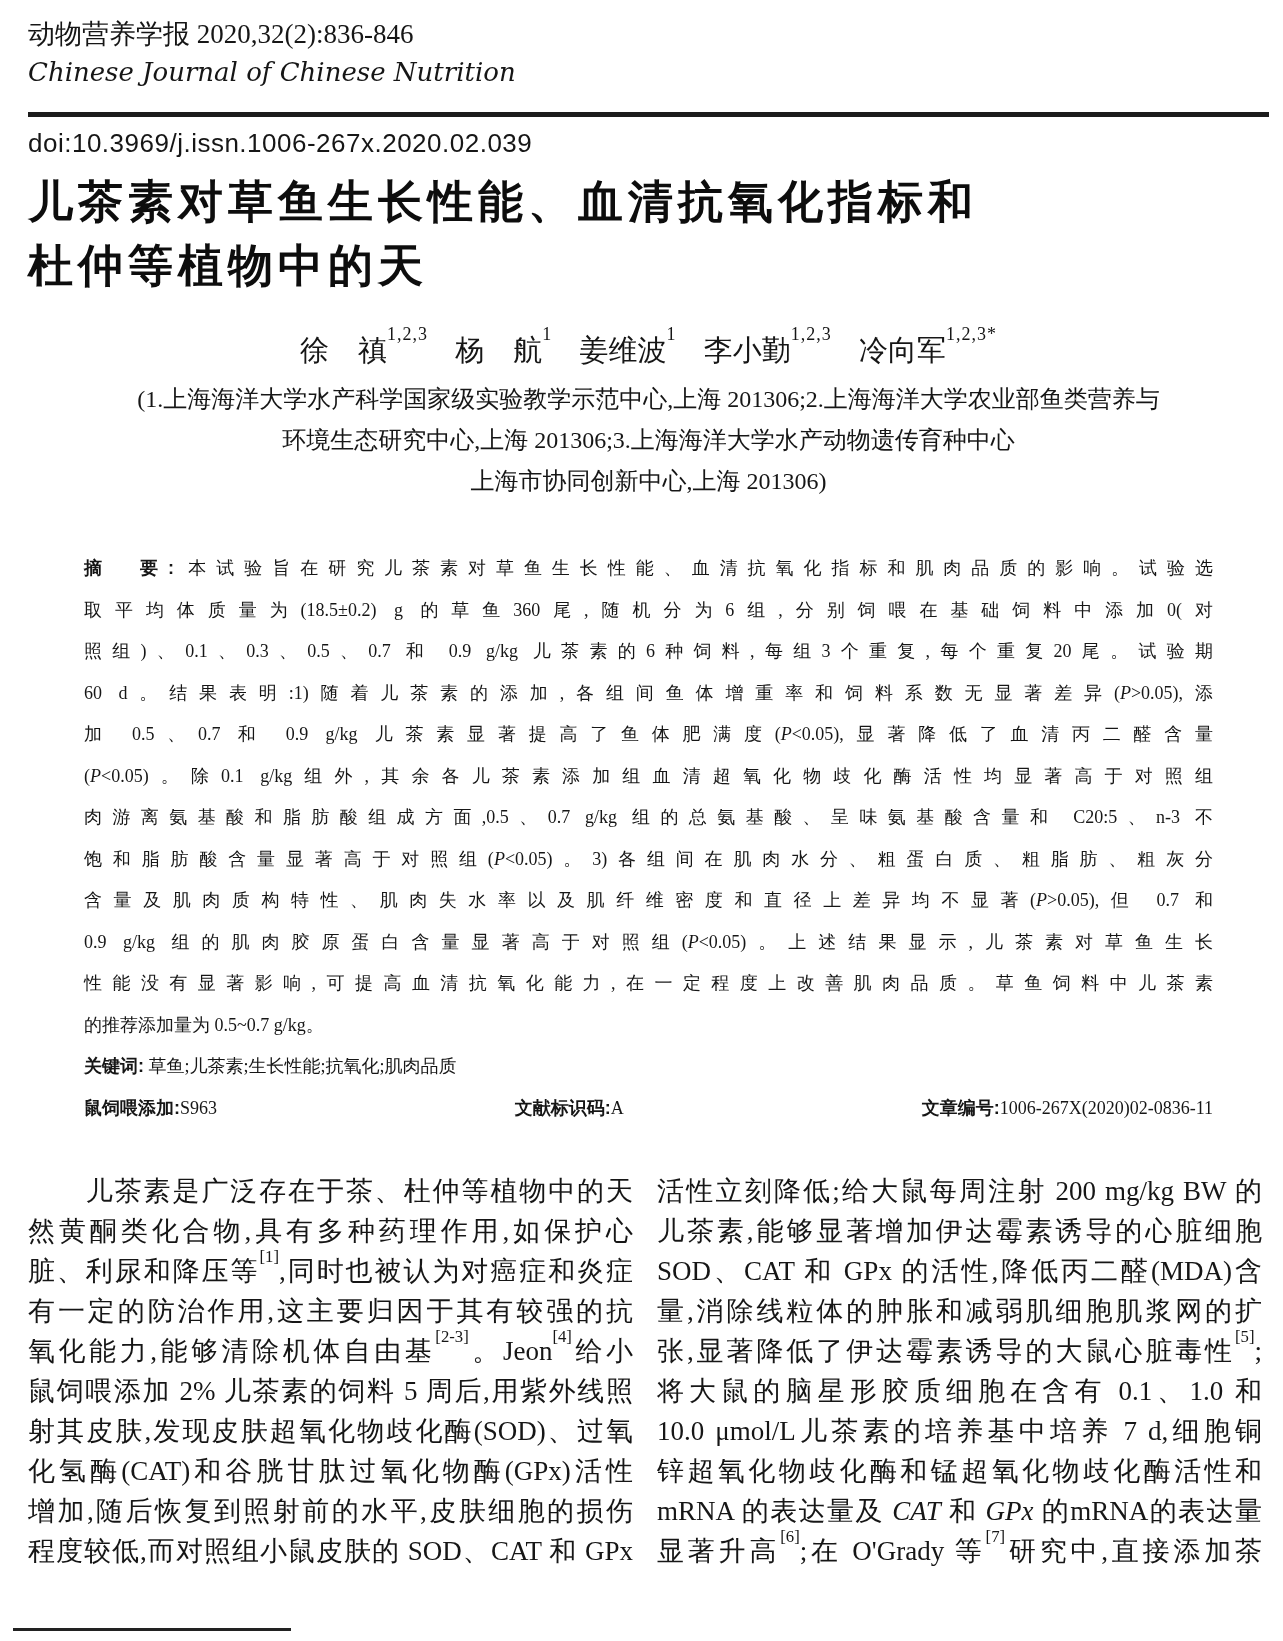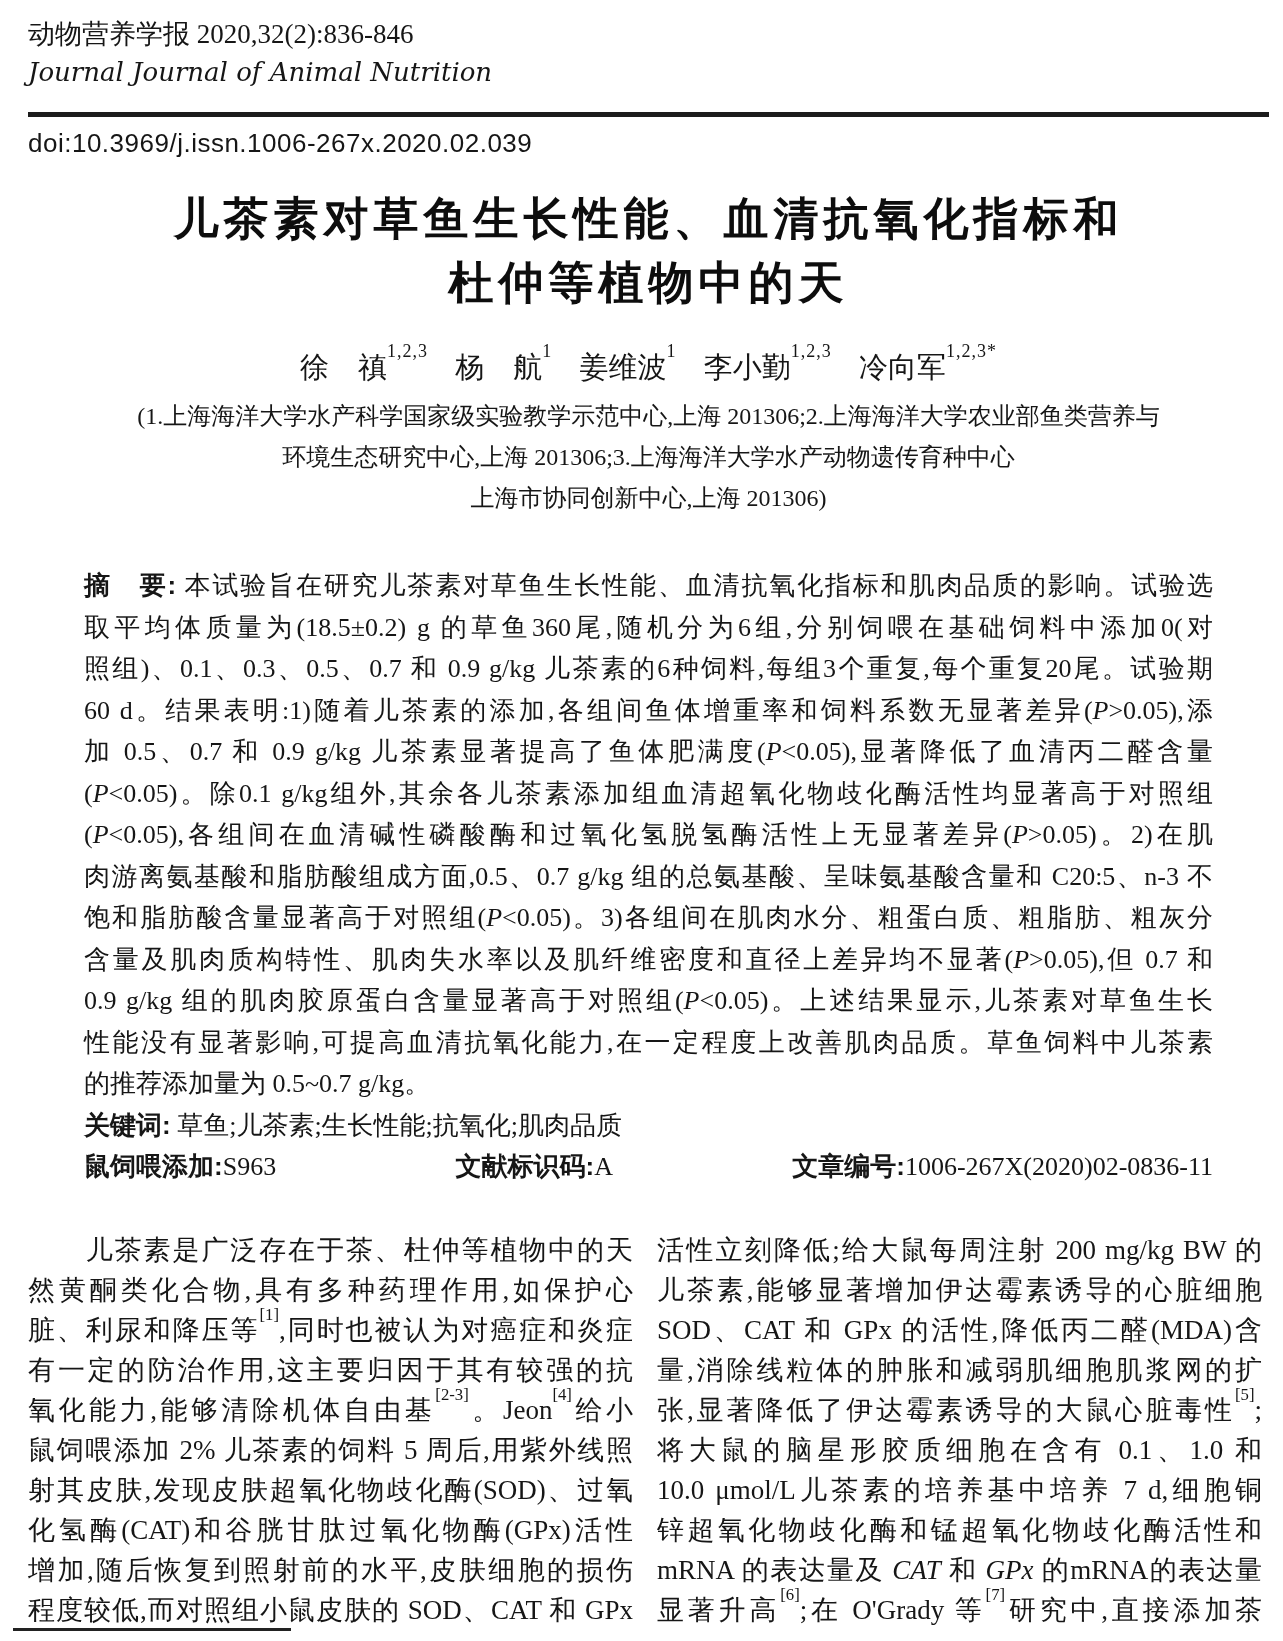--- a/index.html
+++ b/index.html
@@ -12,28 +12,28 @@
     color:#161616;
     font-family:"Liberation Serif","DejaVu Serif",serif;
     overflow:hidden;
   }
   
   .j-cn{font-size:27px;line-height:36px;}
   .j-en{font-size:26px;line-height:34px;font-style:italic;margin-top:3px;font-family:"DejaVu Serif","Liberation Serif",serif;}
   .head-rule{height:5px;background:#1c1c1c;margin-top:23px;}
   .doi{font-family:"Liberation Sans","DejaVu Sans",sans-serif;font-size:26px;line-height:34px;margin-top:9px;letter-spacing:0.5px;}
   
-  .title{margin-top:27px;text-align:center;font-family:"Liberation Sans","DejaVu Sans",sans-serif;
+  .title{margin-top:10px;text-align:left;font-family:"Liberation Sans","DejaVu Sans",sans-serif;
          font-weight:700;font-size:45px;line-height:64px;letter-spacing:5px;color:#0d0d0d;}
   .authors{margin-top:23px;text-align:center;font-size:29px;line-height:44px;}
   .author{display:inline-block;margin:0 10px;}
   .author sup{font-size:18px;line-height:0;position:relative;top:-0.5em;letter-spacing:1px;}
   .affils{margin-top:7px;text-align:center;font-size:24px;line-height:41px;}
   
-  .abstract{margin:46px 56px 0 56px;font-size:26px;line-height:41.5px;}
+  .abstract{margin:46px 56px 0 56px;font-size:18px;line-height:41.5px;}
   .tline{text-align:justify;text-align-last:justify;}
   .tlast{text-align-last:left;}
   .hei{font-family:"Liberation Sans","DejaVu Sans",sans-serif;font-weight:700;font-style:normal;}
   sup{font-size:0.62em;line-height:0;position:relative;top:-0.5em;}
   i{font-style:italic;}
   .kw-line{margin-top:0;}
   .cls-line{display:flex;justify-content:space-between;align-items:baseline;}
   .cls-seg{white-space:nowrap;}
   
   .bodycols{margin-top:42px;display:flex;gap:24px;font-size:27px;line-height:40px;}
@@ -41,21 +41,21 @@
   
   .footnote-rule{position:absolute;left:13px;top:1628px;width:278px;height:3px;background:#222;}
 </style>
 </head>
 <body>
 
 <div class="page">
 
   <header>
     <div class="j-cn">动物营养学报 2020,32(2):836-846</div>
-    <div class="j-en">Journal Journal of Animal Nutrition</div>
+    <div class="j-en">Chinese Journal of Chinese Nutrition</div>
     <div class="head-rule"></div>
     <div class="doi">doi:10.3969/j.issn.1006-267x.2020.02.039</div>
   </header>
 
   <h1 class="title">
     <div>儿茶素对草鱼生长性能、血清抗氧化指标和</div>
     <div>杜仲等植物中的天</div>
   </h1>
 
   <div class="authors">
@@ -73,21 +73,20 @@
   </div>
 
   <section class="abstract">
     <div>
         <div class="tline"><b class="hei">摘　要:</b> 本试验旨在研究儿茶素对草鱼生长性能、血清抗氧化指标和肌肉品质的影响。试验选</div>
         <div class="tline">取平均体质量为(18.5±0.2) g 的草鱼360尾,随机分为6组,分别饲喂在基础饲料中添加0(对</div>
         <div class="tline">照组)、0.1、0.3、0.5、0.7 和 0.9 g/kg 儿茶素的6种饲料,每组3个重复,每个重复20尾。试验期</div>
         <div class="tline">60 d。结果表明:1)随着儿茶素的添加,各组间鱼体增重率和饲料系数无显著差异(<i>P</i>&gt;0.05),添</div>
         <div class="tline">加 0.5、0.7 和 0.9 g/kg 儿茶素显著提高了鱼体肥满度(<i>P</i>&lt;0.05),显著降低了血清丙二醛含量</div>
         <div class="tline">(<i>P</i>&lt;0.05)。除0.1 g/kg组外,其余各儿茶素添加组血清超氧化物歧化酶活性均显著高于对照组</div>
-        <div class="tline">(<i>P</i>&lt;0.05),各组间在血清碱性磷酸酶和过氧化氢脱氢酶活性上无显著差异(<i>P</i>&gt;0.05)。2)在肌</div>
         <div class="tline">肉游离氨基酸和脂肪酸组成方面,0.5、0.7 g/kg 组的总氨基酸、呈味氨基酸含量和 C20:5、n-3 不</div>
         <div class="tline">饱和脂肪酸含量显著高于对照组(<i>P</i>&lt;0.05)。3)各组间在肌肉水分、粗蛋白质、粗脂肪、粗灰分</div>
         <div class="tline">含量及肌肉质构特性、肌肉失水率以及肌纤维密度和直径上差异均不显著(<i>P</i>&gt;0.05),但 0.7 和</div>
         <div class="tline">0.9 g/kg 组的肌肉胶原蛋白含量显著高于对照组(<i>P</i>&lt;0.05)。上述结果显示,儿茶素对草鱼生长</div>
         <div class="tline">性能没有显著影响,可提高血清抗氧化能力,在一定程度上改善肌肉品质。草鱼饲料中儿茶素</div>
         <div class="tline tlast">的推荐添加量为 0.5~0.7 g/kg。</div>
       </div>
     <div class="kw-line">
       <span class="hei">关键词:</span>
       <span>草鱼;儿茶素;生长性能;抗氧化;肌肉品质</span>

